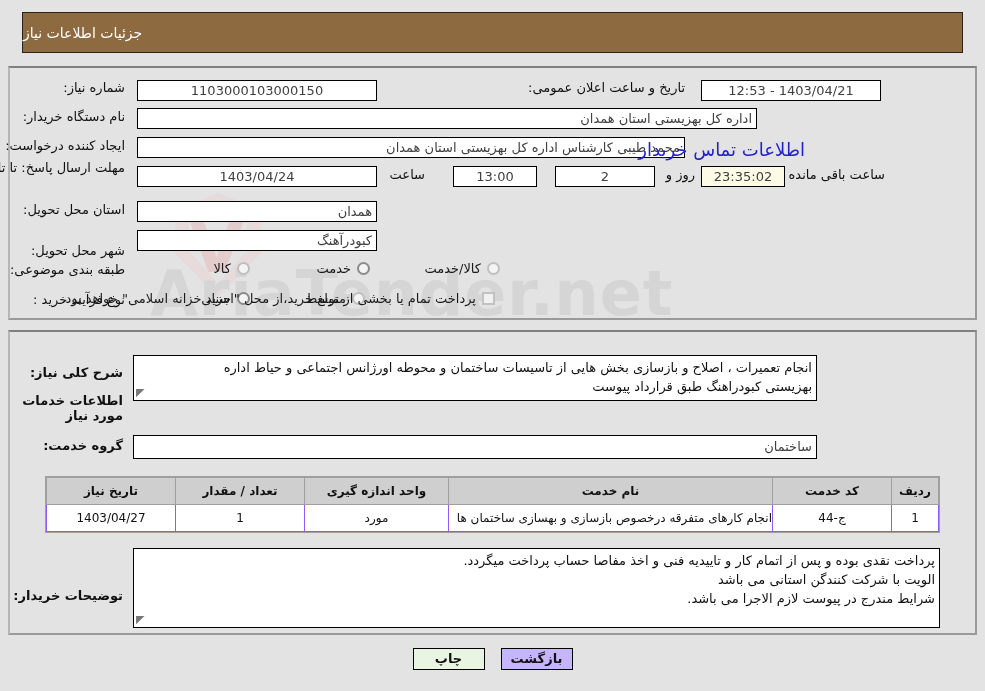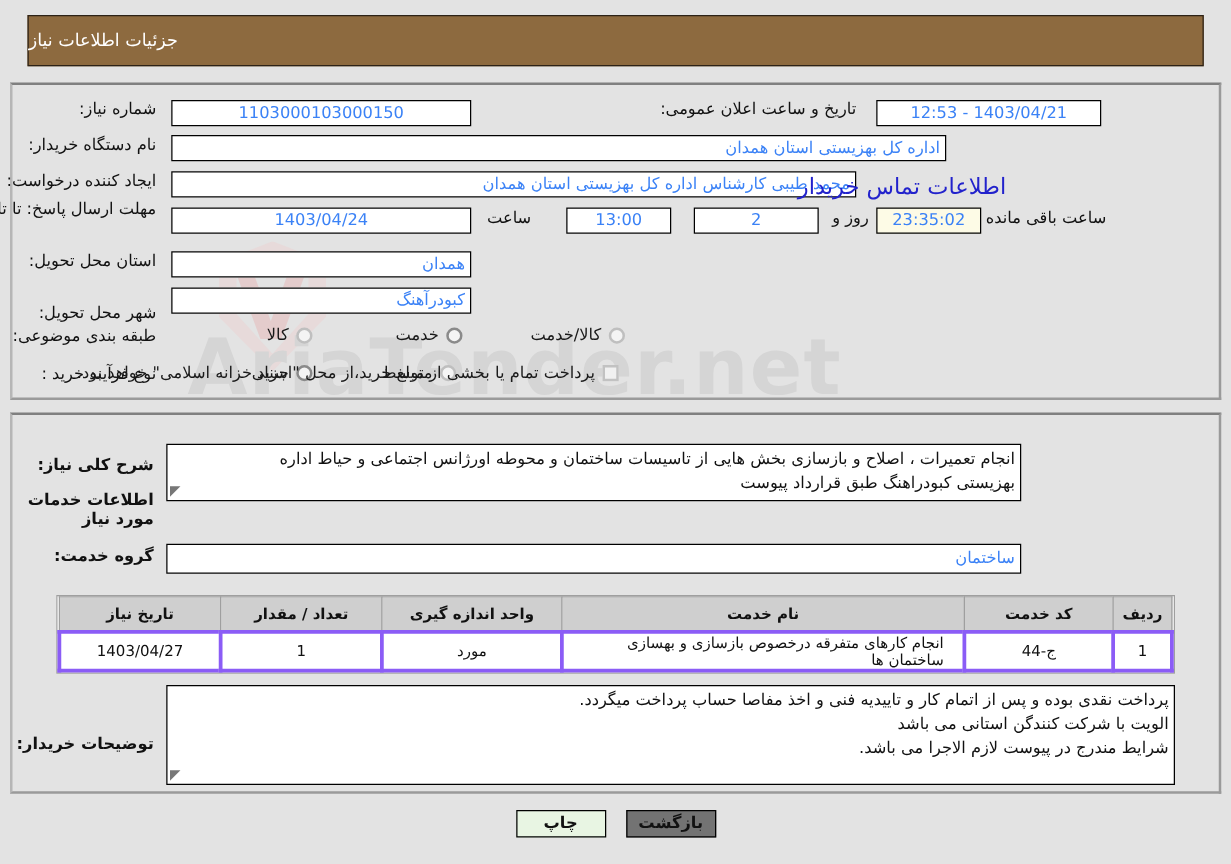--- a/index.html
+++ b/index.html
@@ -109,21 +109,21 @@
   .lbl-bold { font-weight: bold; }
 
   .fld {
     background: #ffffff;
     border: 1px solid #000000;
     box-sizing: border-box;
     height: 21px;
     line-height: 19px;
     font-size: 13px;
     padding: 0 4px;
-    color: #3b82f6;
+    color: #404040;
     overflow: hidden;
     text-overflow: clip;
   }
   .fld.center { text-align: center; }
   .fld.right  { text-align: right; }
   .fld.cream  { background: #fdfbe6; text-align: center; }
 
   .link {
     color: #2222cc;
     font-size: 18px;
@@ -201,25 +201,25 @@
   table.grid th {
     background: #cfcfcf;
     border: 1px solid #9f9f9f;
     height: 26px;
     font-weight: bold;
     color: #111;
     padding: 0 4px;
   }
   table.grid td {
     background: #ffffff;
-    border: 3px solid #8b5cf6;
+    border: 1px solid #8b5cf6;
     height: 26px;
     text-align: center;
     color: #111;
-    padding: 0 15px;
+    padding: 0 0;
   }
   table.grid td.name { text-align: right; }
 
   
   .btnbar {
     position: absolute;
     top: 648px; left: 0; width: 985px;
     display: flex;
     justify-content: center;
     gap: 16px;
@@ -230,21 +230,21 @@
     border: 1px solid #000000;
     box-sizing: border-box;
     font-size: 13px;
     font-weight: bold;
     line-height: 20px;
     text-align: center;
     cursor: pointer;
     color: #111;
   }
   .btn-print  { background: #e8f5e3; }
-  .btn-back   { background: #737373; }
+  .btn-back   { background: #c4b5fd; }
 </style>
 </head>
 <body>
 
 <div class="watermark">
   <div class="wm-shield"></div>
   <div class="wm-v">V</div>
   <div class="wm-text">AriaTender.net</div>
 </div>
 

